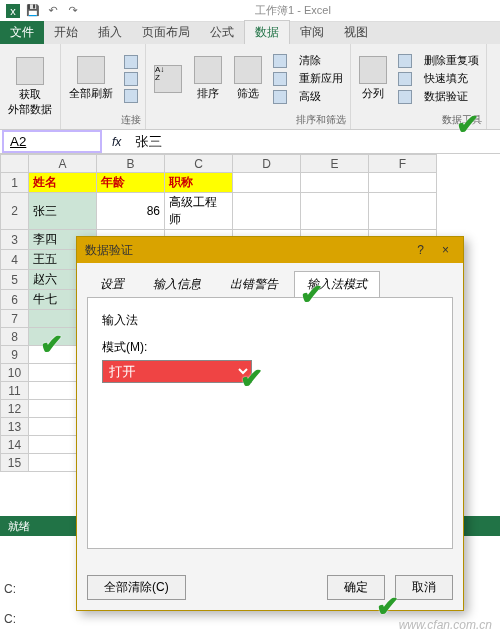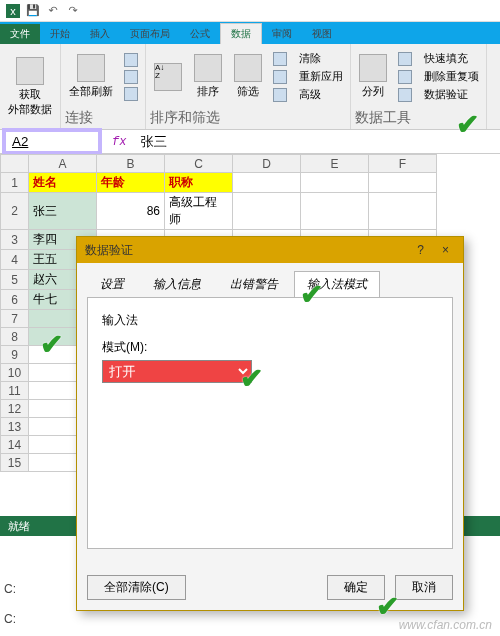--- a/index.html
+++ b/index.html
@@ -1,36 +1,36 @@
 <!DOCTYPE html>
 <html><head>
 <meta charset="utf-8">
 <style>
 * { margin: 0; padding: 0; box-sizing: border-box; font-family: "Microsoft YaHei", sans-serif; }
 body { background: #fff; width: 500px; height: 636px; overflow: hidden; position: relative; }
 .titlebar { height: 22px; background: #fff; display: flex; align-items: center; font-size: 11px; color: #666; border-bottom: 1px solid #ddd; }
 .titlebar .qat { display: flex; gap: 6px; padding: 0 6px; }
 .titlebar .qat span { width: 14px; height: 14px; display: inline-flex; align-items: center; justify-content: center; font-size: 11px; }
 .titlebar .title { flex: 1; text-align: center; color: #888; }
-.ribbon-tabs { height: 22px; display: flex; align-items: flex-end; font-size: 10px; background: #0ea5e9; }
+.ribbon-tabs { height: 22px; display: flex; align-items: flex-end; font-size: 12px; background: #e5e5e5; }
 .ribbon-tabs .tab { padding: 3px 10px; cursor: pointer; color: #444; }
 .ribbon-tabs .tab.file { background: #217346; color: #fff; }
 .ribbon-tabs .tab.active { background: #f0f0f0; border: 1px solid #ccc; border-bottom: none; color: #217346; }
 .ribbon { height: 86px; background: #f0f0f0; border-bottom: 1px solid #ccc; display: flex; font-size: 11px; }
 .ribbon-group { border-right: 1px solid #d8d8d8; padding: 2px 4px; display: flex; flex-direction: column; justify-content: space-between; }
-.ribbon-group .label { text-align: left; color: #666; font-size: 14px; padding-top: 2px; }
+.ribbon-group .label { text-align: right; color: #666; font-size: 10px; padding-top: 2px; }
 .ribbon-group .items { display: flex; gap: 4px; flex: 1; align-items: center; }
 .big-btn { display: flex; flex-direction: column; align-items: center; gap: 2px; padding: 2px 4px; cursor: pointer; }
 .big-btn .icon { width: 28px; height: 28px; background: #ddd; border: 1px solid #aaa; }
 .small-btn { display: flex; align-items: center; gap: 12px; padding: 1px 3px; cursor: pointer; font-size: 11px; white-space: nowrap; }
 .small-btn .smicon { width: 14px; height: 14px; background: #cde; border: 1px solid #89a; }
 .stack { display: flex; flex-direction: column; gap: 1px; }
 .namebox-row { height: 24px; display: flex; align-items: center; border-bottom: 1px solid #ccc; font-size: 12px; }
-.namebox { width: 100px; border: 4px solid #c4b5fd; padding: 2px 6px; margin: 0 2px; text-decoration: underline; }
-.fx { padding: 0 8px; font-style: italic; color: #a21caf; font-family: Liberation Mono, monospace; }
+.namebox { width: 100px; border: 2px solid #c4b5fd; padding: 2px 6px; margin: 0 2px; text-decoration: underline; }
+.fx { padding: 0 8px; font-style: italic; color: #0f172a; }
 .formula-input { flex: 1; padding: 2px 6px; border: none; outline: none; }
 .grid-wrap { position: relative; }
 table.grid { border-collapse: collapse; font-size: 12px; }
 table.grid th, table.grid td { border: 1px solid #ccc; padding: 1px 4px; height: 18px; text-align: left; }
 table.grid th { background: #f0f0f0; text-align: center; font-weight: normal; color: #555; }
 table.grid th.corner { width: 28px; }
 table.grid th.col { width: 68px; }
 table.grid th.row { background: #f0f0f0; text-align: center; width: 28px; }
 .hdr-yellow { background: #ffff00; color: #c00; font-weight: bold; }
 .sel { background: #cce4d6; }
@@ -57,20 +57,21 @@
 </head>
 <body>
 
 <div class="titlebar">
   <div class="qat">
     <span style="background:#217346;color:#fff;">x</span>
     <span>💾</span>
     <span>↶</span>
     <span>↷</span>
   </div>
+  <div class="title">工作簿1 - Excel</div>
 </div>
 
 <div class="ribbon-tabs">
   <div class="tab file">文件</div>
   <div class="tab">开始</div>
   <div class="tab">插入</div>
   <div class="tab">页面布局</div>
   <div class="tab">公式</div>
   <div class="tab active">数据</div>
   <div class="tab">审阅</div>
@@ -139,25 +140,25 @@
   </div>
   <div class="ribbon-group">
     <div class="items">
       <div class="big-btn">
           <span class="icon"></span>
           <span>分列</span>
         </div>
       <div class="stack">
         <div class="small-btn">
             <span class="smicon"></span>
+            <span>删除重复项</span>
+          </div>
+        <div class="small-btn">
+            <span class="smicon"></span>
             <span>快速填充</span>
-          </div>
-        <div class="small-btn">
-            <span class="smicon"></span>
-            <span>删除重复项</span>
           </div>
         <div class="small-btn">
             <span class="smicon"></span>
             <span>数据验证</span>
           </div>
       </div>
     </div>
     <div class="label">数据工具</div>
   </div>
 </div>

